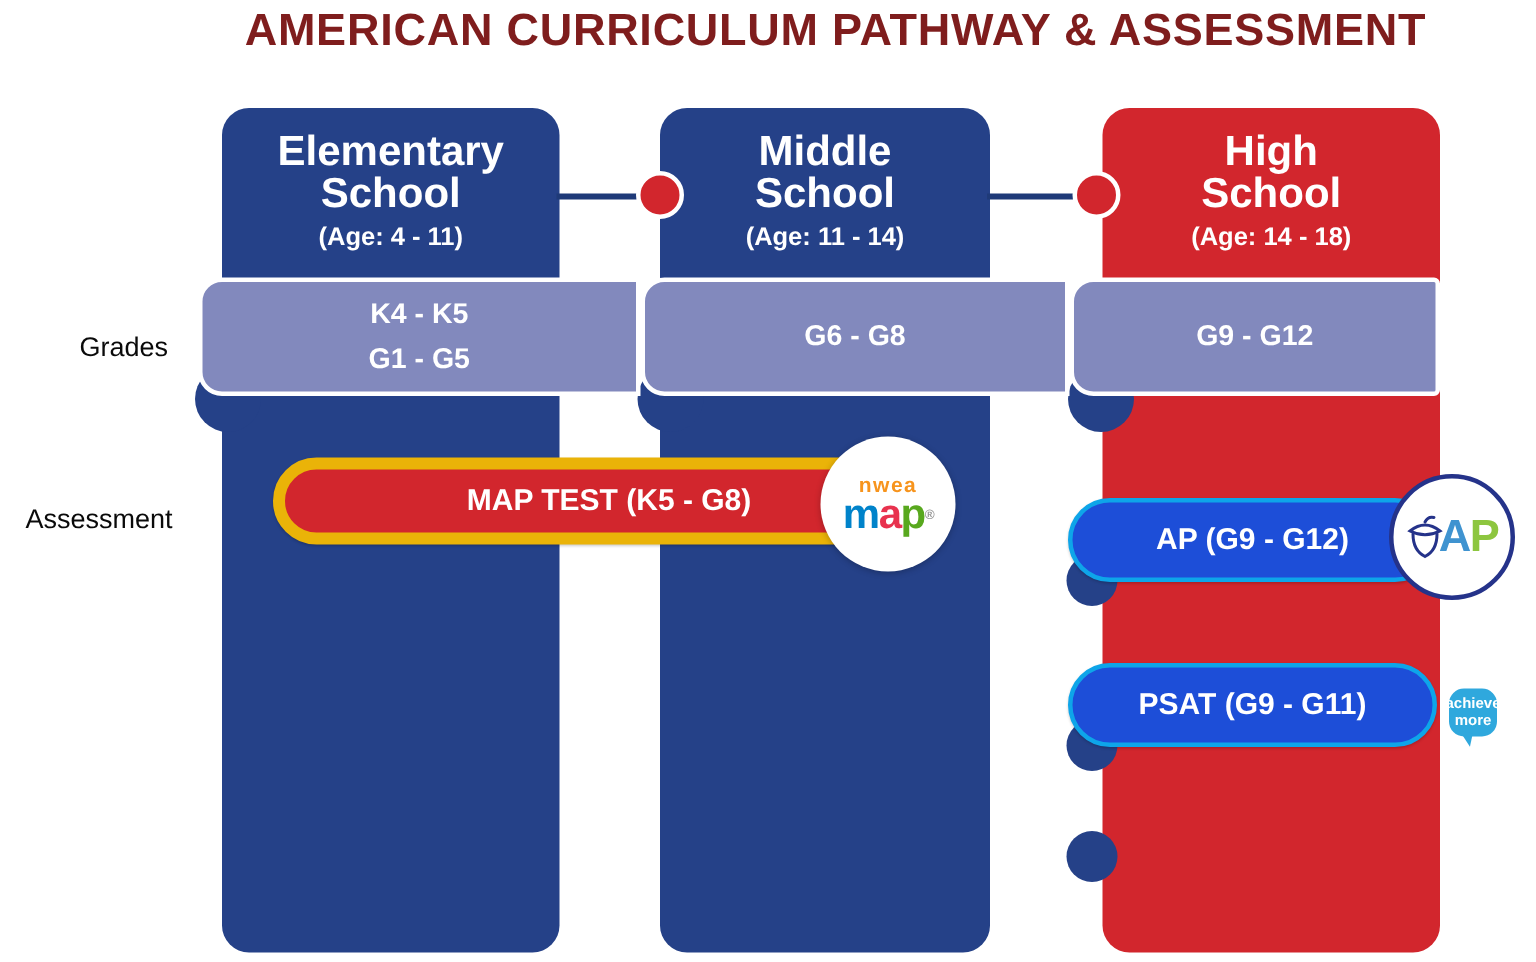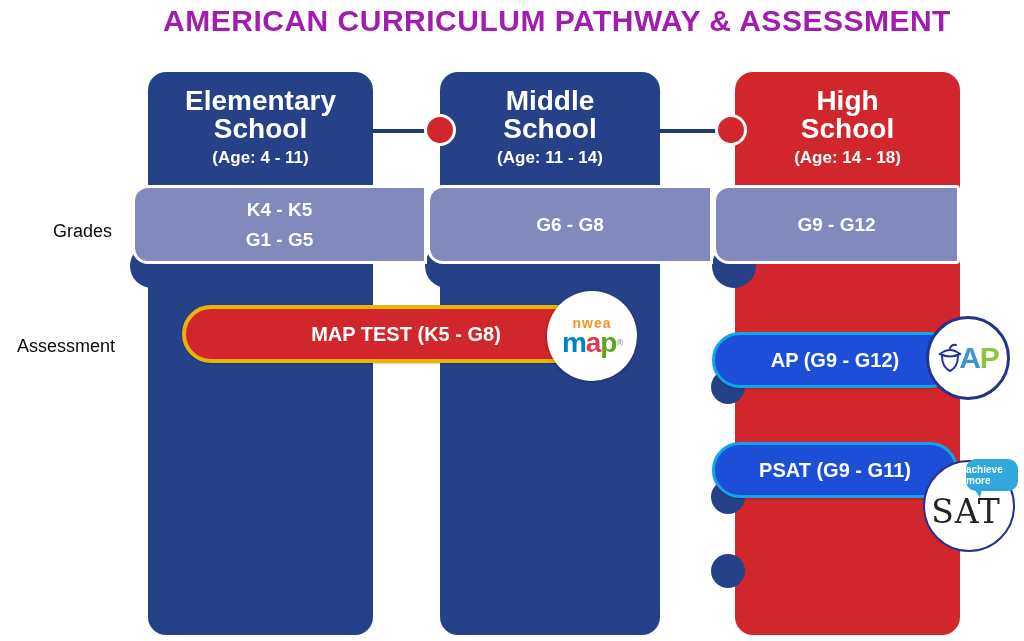--- a/index.html
+++ b/index.html
@@ -1,20 +1,20 @@
 <!DOCTYPE html>
 <html><head>
 <meta charset="utf-8">
 <style>
   html,body{margin:0;padding:0;background:#fff;}
   body{font-family:"Liberation Sans",sans-serif;}
   .stage{position:relative;width:1024px;height:641px;background:#fff;overflow:hidden;}
 
   .title{position:absolute;left:90px;top:4px;width:934px;text-align:center;
-         font-size:30px;font-weight:800;letter-spacing:.5px;color:#a21caf;}
+         font-size:30px;font-weight:800;letter-spacing:.5px;color:#7f1d1d;}
 
   
   .col{position:absolute;top:72px;height:563px;border-radius:18px;z-index:1;
        display:flex;flex-direction:column;align-items:center;color:#fff;}
   .col-elem{left:148px;width:225px;background:#254188;}
   .col-mid {left:440px;width:220px;background:#254188;}
   .col-high{left:735px;width:225px;background:#d2262d;}
   .col-title{margin-top:15px;font-size:28px;font-weight:bold;line-height:28px;text-align:center;}
   .col-age{margin-top:5px;font-size:17px;font-weight:600;}
 
@@ -46,21 +46,21 @@
   
   .rowlabel{position:absolute;color:#0a0a0a;font-size:18px;font-weight:500;text-align:right;}
   .lbl-grades{left:10px;top:221px;width:102px;}
   .lbl-assess{left:0px;top:324px;width:115px;margin-top:12px;}
 
   
   .pill{position:absolute;box-sizing:border-box;color:#fff;font-weight:bold;font-size:20px;
         display:flex;align-items:center;justify-content:center;z-index:4;
         box-shadow:0 1px 2px rgba(0,0,0,.2);}
   .pill-map{left:182px;top:305px;width:448px;height:58px;border-radius:29px;
-            background:#d2262d;border:4px solid #eab308;}
+            background:#d2262d;border:8px solid #eab308;}
   .pill-hs{left:712px;width:246px;height:56px;border-radius:28px;
            background:#1d4ed8;border:3px solid #0ea5e9;}
   .pill-ap{top:332px;} .pill-psat{top:442px;} .pill-sat{top:516px;}
 
   
   .logo-circle{position:absolute;background:#fff;border-radius:50%;z-index:5;
                display:flex;flex-direction:column;align-items:center;justify-content:center;}
   .lc-map{left:547px;top:291px;width:90px;height:90px;box-shadow:0 1px 4px rgba(0,0,0,.25);}
   .lc-ap{left:926px;top:316px;width:84px;height:84px;border:3px solid #25338a;box-sizing:border-box;}
   .lc-sat{left:923px;top:460px;width:92px;height:92px;border:2px solid #25338a;box-sizing:border-box;}
@@ -69,23 +69,23 @@
   .mapword{font-size:28px;font-weight:bold;line-height:26px;letter-spacing:-1px;}
   .map-m{color:#0083ca;} .map-a{color:#e8324e;} .map-p{color:#58a81e;}
   .map-reg{font-size:9px;color:#999;vertical-align:top;}
 
   .ap-row{display:flex;align-items:center;}
   .ap-word{font-size:30px;font-weight:bold;letter-spacing:-1px;margin-left:-4px;}
   .ap-a{color:#3f93d0;} .ap-p{color:#8dc63f;}
 
   .sat-word{font-family:"DejaVu Serif","Liberation Serif",serif;font-size:33px;color:#232323;
             letter-spacing:1px;margin-top:10px;margin-right:6px;}
-  .sat-bubble{position:absolute;left:966px;top:459px;width:52px;height:32px;z-index:6;
+  .sat-bubble{position:absolute;left:966px;top:459px;width:32px;height:32px;z-index:6;
               background:#2fa8dd;border-radius:10px;color:#fff;font-size:10px;font-weight:bold;
-              display:flex;flex-direction:column;justify-content:center;line-height:11px;}
+              display:flex;flex-direction:column;align-items:center;justify-content:center;line-height:11px;}
   .sat-bubble:after{content:"";position:absolute;left:6px;bottom:-6px;width:0;height:0;
               border-left:9px solid transparent;border-top:9px solid #2fa8dd;transform:rotate(12deg);}
 </style>
 </head>
 <body>
 
 <div class="stage">
 
   <div class="title">AMERICAN CURRICULUM PATHWAY &amp; ASSESSMENT</div>
 
@@ -161,21 +161,18 @@
     <div class="ap-row">
       <svg width="26" height="30" viewBox="0 0 26 30">
         <path d="M13 5 Q15 1 19 2" fill="none" stroke="#25338a" stroke-width="2" stroke-linecap="round"></path>
         <path d="M3 11 Q13 3 23 11 Q13 16 3 11 Z" fill="#fff" stroke="#25338a" stroke-width="2"></path>
         <path d="M5 13 Q5 24 13 28 Q21 24 21 13" fill="none" stroke="#25338a" stroke-width="2" stroke-linecap="round"></path>
       </svg>
       <div class="ap-word"><span class="ap-a">A</span><span class="ap-p">P</span></div>
     </div>
   </div>
 
-  <div class="logo-circle lc-sat">
-    <div class="sat-word">SAT</div>
-  </div>
   <div class="sat-bubble">
     <div>achieve</div>
     <div>more</div>
   </div>
 
 </div>
 
 </body></html>

